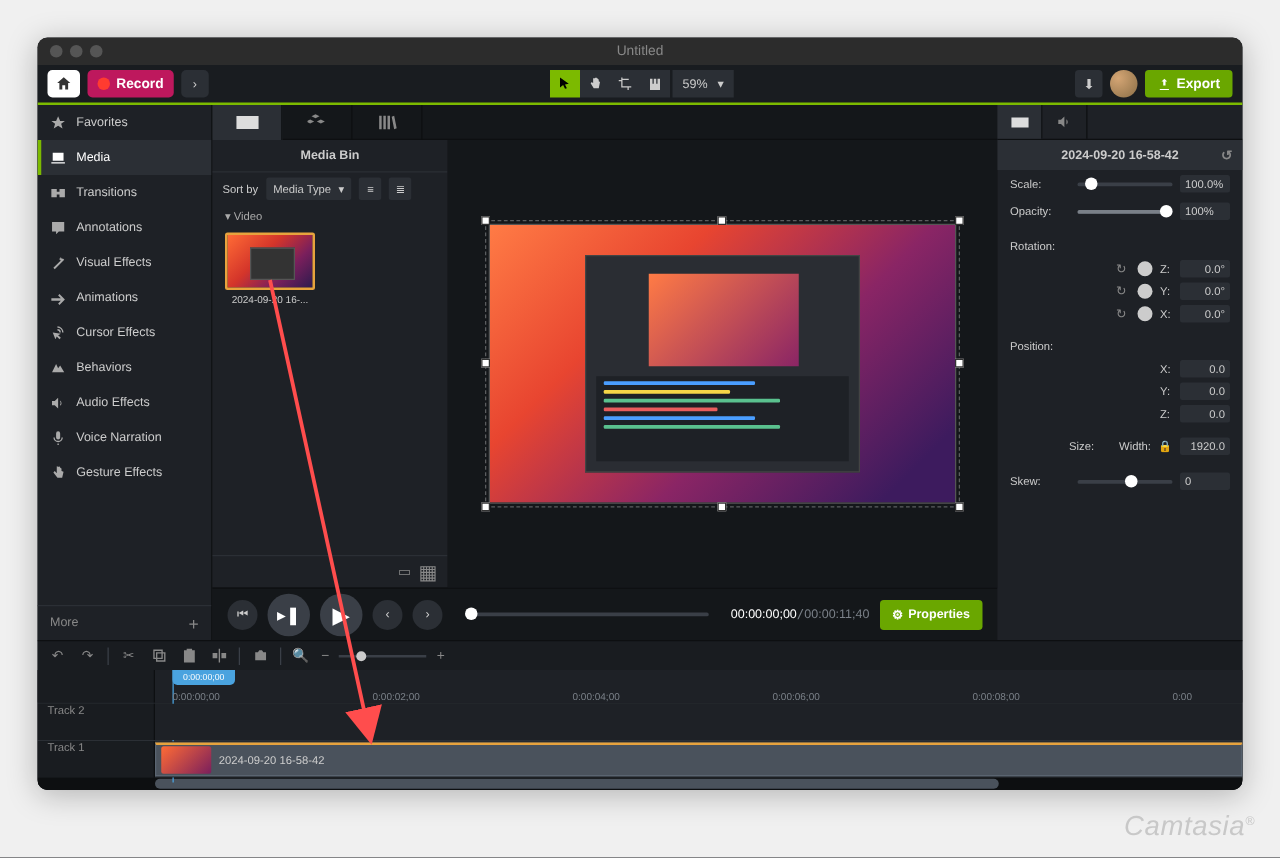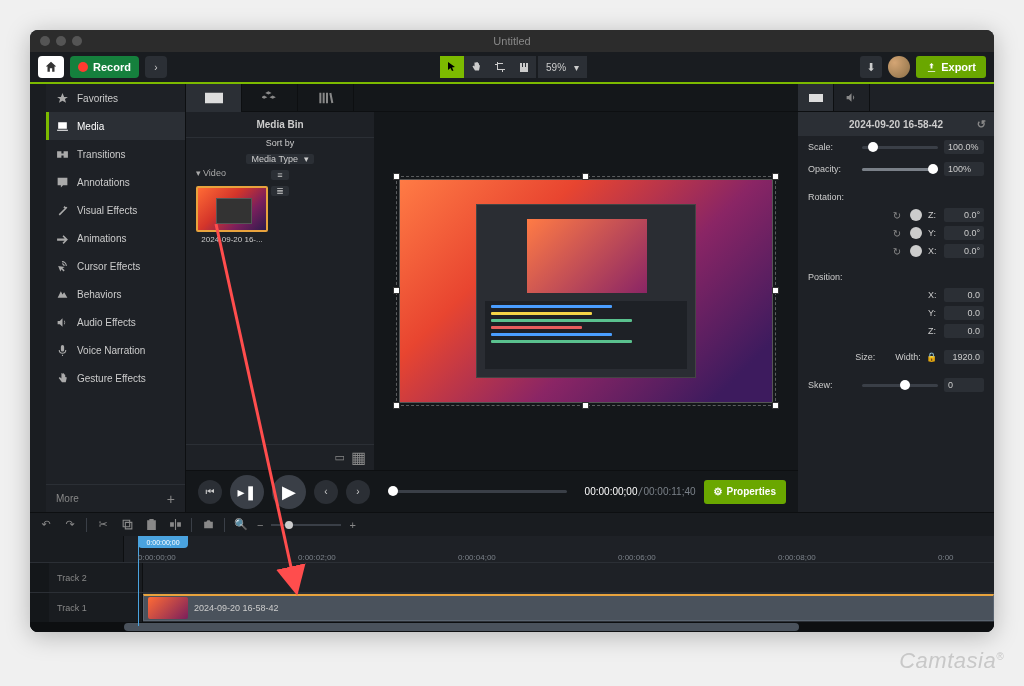--- a/index.html
+++ b/index.html
@@ -3,51 +3,51 @@
 <meta charset="utf-8">
 <style>
 * { margin: 0; padding: 0; box-sizing: border-box; font-family: -apple-system, "Segoe UI", Arial, sans-serif; }
 body { background: #f0f0f0; width: 1024px; height: 686px; position: relative; overflow: hidden; }
 .window { position: absolute; left: 30px; top: 30px; width: 964px; height: 602px; background: #1a1d21; border-radius: 8px; overflow: hidden; box-shadow: 0 4px 24px rgba(0,0,0,.25); display: flex; flex-direction: column; }
 .titlebar { height: 22px; background: #2c2c2c; display: flex; align-items: center; justify-content: center; position: relative; color: #888; font-size: 11px; }
 .traffic { position: absolute; left: 10px; top: 6px; display: flex; gap: 6px; }
 .traffic span { width: 10px; height: 10px; border-radius: 50%; background: #555; display: block; }
 .toolbar { height: 32px; background: #191c20; border-bottom: 2px solid #7cba00; display: flex; align-items: center; padding: 0 8px; gap: 6px; }
 .home-btn { width: 26px; height: 22px; background: #fff; border-radius: 4px; display: flex; align-items: center; justify-content: center; }
-.record-btn { height: 22px; background: #15803d; border-radius: 4px; display: flex; align-items: center; padding: 0 8px; gap: 5px; color: #fff; font-size: 11px; font-weight: 600; }
+.record-btn { height: 22px; background: #be185d; border-radius: 4px; display: flex; align-items: center; padding: 0 8px; gap: 5px; color: #fff; font-size: 11px; font-weight: 600; }
 .rec-dot { width: 10px; height: 10px; border-radius: 50%; background: #ff3b30; }
 .chevron-box { width: 22px; height: 22px; background: #2b2f35; border-radius: 4px; display: flex; align-items: center; justify-content: center; color: #ccc; font-size: 10px; }
 .spacer { flex: 1; }
 .tool-center { display: flex; align-items: center; gap: 0; }
 .tool-btn { width: 24px; height: 22px; background: #2b2f35; display: flex; align-items: center; justify-content: center; color: #ccc; font-size: 11px; }
 .tool-btn.active { background: #7cba00; color: #000; }
 .zoom-box { height: 22px; background: #2b2f35; padding: 0 8px; display: flex; align-items: center; color: #ccc; font-size: 10px; gap: 8px; margin-left: 2px; }
 .avatar { width: 22px; height: 22px; border-radius: 50%; background: radial-gradient(circle at 30% 30%, #d4a574, #8b6f47); }
 .export-btn { height: 22px; background: #6aa700; border-radius: 3px; padding: 0 10px; display: flex; align-items: center; gap: 4px; color: #fff; font-size: 11px; font-weight: 600; }
 .dl-btn { width: 22px; height: 22px; background: #2b2f35; border-radius: 3px; display: flex; align-items: center; justify-content: center; color: #ccc; font-size: 11px; }
 
-.main-area { display: flex; flex: 1; min-height: 0; margin-left: 16px; }
+.main-area { display: flex; flex: 1; min-height: 0; }
 .sidebar { width: 140px; background: #1e2126; display: flex; flex-direction: column; border-right: 1px solid #0d0f11; }
 .side-item { height: 28px; display: flex; align-items: center; padding: 0 10px; gap: 8px; color: #ccc; font-size: 10px; cursor: pointer; }
 .side-item.active { background: #2b2f35; color: #fff; border-left: 3px solid #7cba00; padding-left: 7px; }
 .side-icon { width: 13px; height: 13px; display: flex; align-items: center; justify-content: center; font-size: 12px; color: #aaa; }
 .side-icon svg { width: 13px; height: 13px; fill: #aaa; }
 .side-item.active .side-icon svg { fill: #fff; }
 .more-row { height: 28px; display: flex; align-items: center; padding: 0 10px; gap: 8px; color: #888; font-size: 10px; border-top: 1px solid #2b2f35; margin-top: auto; }
 .plus-btn { margin-left: auto; color: #888; font-size: 14px; }
 
 .center-col { display: flex; flex-direction: column; flex: 1; min-width: 0; }
 .tabs-row { height: 28px; background: #14171a; display: flex; align-items: center; border-bottom: 1px solid #0d0f11; }
 .tab { width: 56px; height: 28px; display: flex; align-items: center; justify-content: center; color: #888; font-size: 14px; border-right: 1px solid #0d0f11; }
 .tab.active { background: #2b2f35; color: #fff; }
 
 .bin-canvas-row { display: flex; flex: 1; min-height: 0; }
 .bin-panel { width: 188px; background: #1e2126; display: flex; flex-direction: column; }
 .bin-header { height: 26px; display: flex; align-items: center; justify-content: center; color: #ccc; font-size: 10px; font-weight: 600; border-bottom: 1px solid #2b2f35; }
-.sort-row { height: 26px; display: flex; align-items: center; padding: 0 8px; gap: 6px; color: #ccc; font-size: 9px; flex-direction: column; }
+.sort-row { height: 26px; display: flex; align-items: center; padding: 0 8px; gap: 6px; color: #ccc; font-size: 9px; }
 .sort-select { background: #2b2f35; height: 18px; padding: 0 6px; color: #ccc; font-size: 9px; border-radius: 2px; display: flex; align-items: center; gap: 6px; }
 .sort-ico { width: 18px; height: 18px; background: #2b2f35; border-radius: 2px; display: flex; align-items: center; justify-content: center; color: #ccc; font-size: 9px; }
 .cat-label { padding: 4px 10px; color: #aaa; font-size: 9px; }
 .thumb { margin: 4px 10px; width: 72px; }
 .thumb-img { width: 72px; height: 46px; border: 2px solid #e8a33d; background: linear-gradient(135deg,#ff6b35 0%,#d4352a 40%,#7a1f5c 70%,#2d1b4e 100%); position: relative; border-radius: 2px; }
 .thumb-inner { position: absolute; left: 18px; top: 10px; width: 36px; height: 26px; background: #333; border: 1px solid #555; }
 .thumb-label { color: #ccc; font-size: 8px; text-align: center; margin-top: 3px; white-space: nowrap; overflow: hidden; text-overflow: ellipsis; width: 72px; }
 .bin-footer { height: 26px; border-top: 1px solid #2b2f35; display: flex; align-items: center; padding: 0 8px; margin-top: auto; gap: 6px; }
 .bin-footer .grid-ico { margin-left: auto; color: #888; font-size: 11px; }
 
@@ -101,21 +101,21 @@
 
 .timeline { background: #14171a; position: relative; }
 .ruler-row { height: 26px; display: flex; position: relative; background: #1e2126; }
 .track-head-col { width: 94px; background: #191c20; border-right: 1px solid #0d0f11; }
 .ruler { flex: 1; position: relative; background: #1e2126; font-size: 8px; color: #7a8088; }
 .playhead-mark { position: absolute; left: 14px; top: 0; width: 50px; height: 12px; background: #4aa3df; border-radius: 0 0 4px 4px; display: flex; align-items: center; justify-content: center; color: #fff; font-size: 7px; }
 .playhead-line { position: absolute; left: 14px; top: 0; width: 1px; height: 90px; background: #4aa3df; }
 .ruler-marks { position: absolute; left: 0; right: 0; bottom: 0; height: 14px; display: flex; }
 .ruler-tick { position: absolute; bottom: 0; font-size: 8px; color: #7a8088; }
 .track-row { height: 30px; display: flex; border-top: 1px solid #2b2f35; }
-.track-head { width: 94px; background: #191c20; display: flex; align-items: center; padding: 0 8px; color: #888; font-size: 9px; border-right: 1px solid #0d0f11; margin-left: 19px; }
+.track-head { width: 94px; background: #191c20; display: flex; align-items: flex-start; padding: 0 8px; color: #888; font-size: 9px; border-right: 1px solid #0d0f11; }
 .track-body { flex: 1; background: #2b2f35; position: relative; }
 .track-body.empty { background: #1e2126; }
 .clip { position: absolute; left: 0; top: 1px; bottom: 1px; right: 0; background: #4a525c; border: 1px solid #5a6470; display: flex; align-items: center; padding-left: 4px; gap: 6px; border-top: 2px solid #e8a33d; }
 .clip-thumb { width: 40px; height: 22px; background: linear-gradient(135deg,#ff6b35,#7a1f5c); border-radius: 2px; }
 .clip-label { color: #ccc; font-size: 9px; }
 .scroll-strip { height: 10px; background: #0d0f11; display: flex; }
 .scroll-handle { margin-left: 94px; height: 8px; width: 70%; background: #4a525c; border-radius: 4px; margin-top: 1px; }
 
 .arrow-annot { position: absolute; pointer-events: none; z-index: 50; }
 .watermark { position: absolute; right: 20px; bottom: 12px; color: #c8c8c8; font-size: 22px; font-family: Georgia, serif; font-style: italic; letter-spacing: .5px; }

